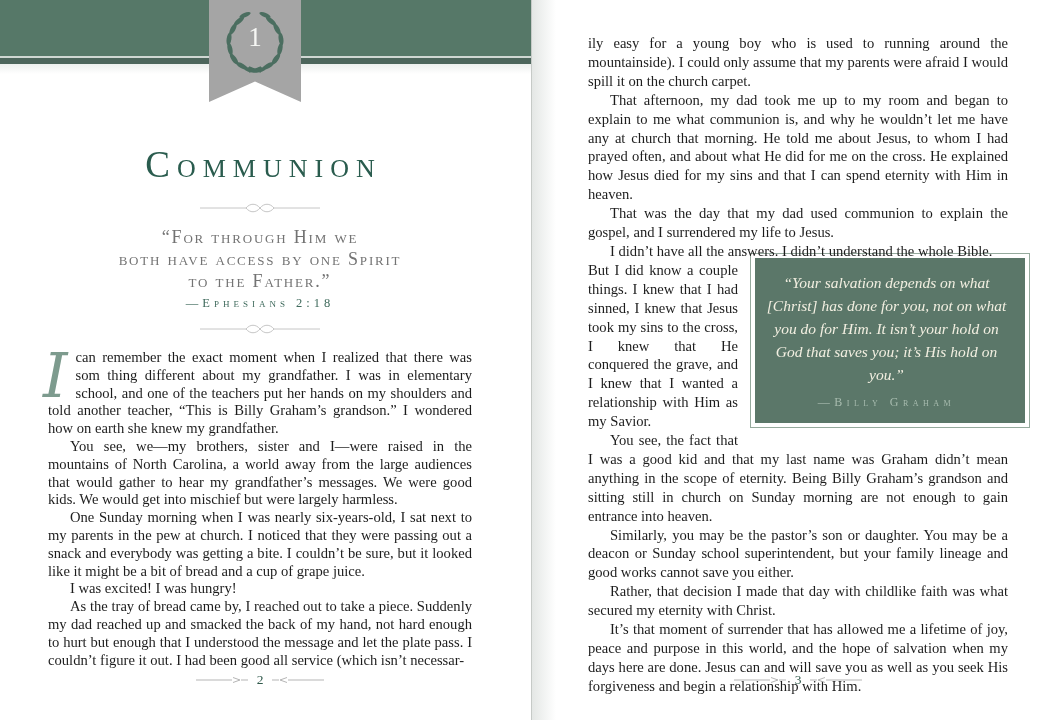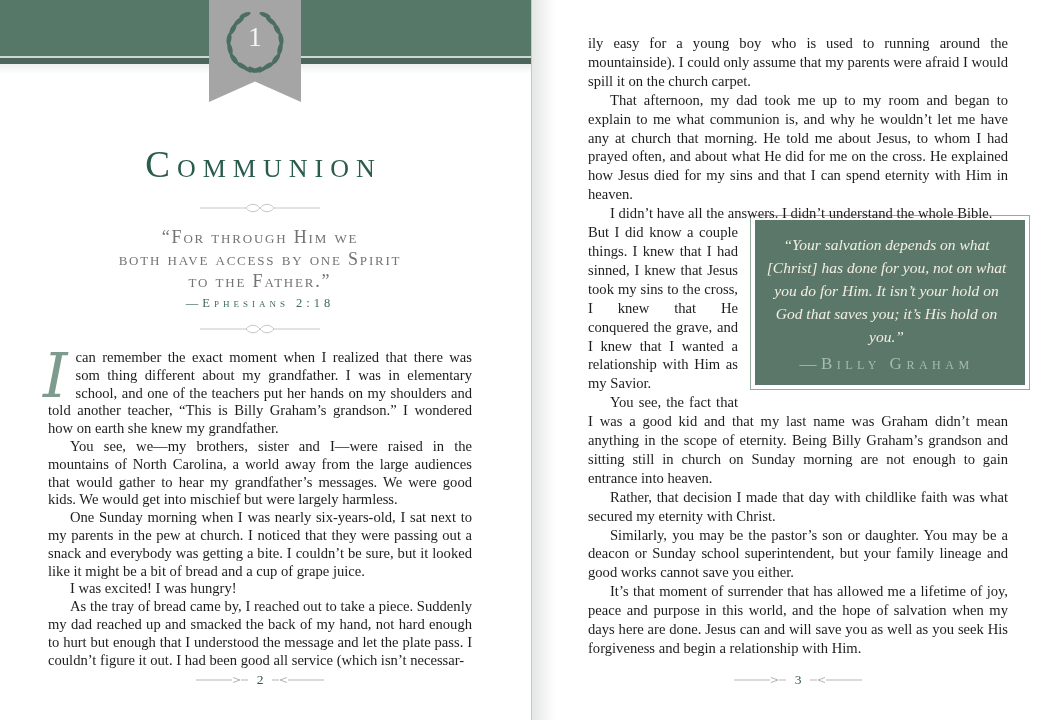--- a/index.html
+++ b/index.html
@@ -52,21 +52,21 @@
   .gutter-shadow{position:absolute;left:0;top:0;width:24px;height:720px;background:linear-gradient(90deg,#e4e7e5,rgba(255,255,255,0));}
   .right-content{position:absolute;left:56px;top:34px;width:420px;font-size:14.6px;line-height:18.9px;text-align:justify;}
   .right-content p{margin:0;}
   
   .pq{
     float:right;width:270px;margin:-8px -22px 6px 12px;
     border:1px solid #95aa9d;padding:4px;background:#ffffff;
   }
   .pq-box{background:#5b7769;padding:13px 15px 11px 15px;text-align:center;}
   .pq-text{display:block;font-style:italic;font-size:15.5px;line-height:23px;color:#f2efe1;text-align:center;}
-  .pq-attr{display:block;margin-top:7px;font-variant:small-caps;font-size:17px;letter-spacing:4.5px;color:#a7bbae;}
+  .pq-attr{display:block;margin-top:7px;font-variant:small-caps;font-size:12px;letter-spacing:4.5px;color:#a7bbae;}
   
   .footer{
     position:absolute;top:672px;display:flex;justify-content:center;align-items:center;gap:9px;
     width:424px;color:#30594b;font-size:13.5px;
   }
   .footer-left{left:48px;}
   .footer-right{left:588px;width:420px;}
   .flip{transform:scaleX(-1);}
 </style>
 </head>
@@ -162,33 +162,34 @@
       </svg>
     </div>
   </div>
 
   <div class="page-right">
     <div class="gutter-shadow"></div>
 
     <div class="right-content">
       <p>ily easy for a young boy who is used to running around the mountainside). I could only assume that my parents were afraid I would spill it on the church carpet.</p>
       <p class="indent">That afternoon, my dad took me up to my room and began to explain to me what communion is, and why he wouldn’t let me have any at church that morning. He told me about Jesus, to whom I had prayed often, and about what He did for me on the cross. He explained how Jesus died for my sins and that I can spend eternity with Him in heaven.</p>
+      <p class="indent">That was the day that my dad used communion to explain the gospel, and I surrendered my life to Jesus.</p>
       <p class="indent">I didn’t have all the answers. I didn’t understand the whole Bible.</p>
       <p>
         <span class="pq">
           <span class="pq-box" style="display:block;padding-left:8px;">
             <span class="pq-text">“Your salvation depends on what [Christ] has done for you, not on what you do for Him. It isn’t your hold on God that saves you; it’s His hold on you.”</span>
             <span class="pq-attr">—Billy Graham</span>
           </span>
         </span>
         <span>But I did know a couple things. I knew that I had sinned, I knew that Jesus took my sins to the cross, I knew that He conquered the grave, and I knew that I wanted a relationship with Him as my Savior.</span>
       </p>
       <p class="indent">You see, the fact that I was a good kid and that my last name was Graham didn’t mean anything in the scope of eternity. Being Billy Graham’s grandson and sitting still in church on Sunday morning are not enough to gain entrance into heaven.</p>
+      <p class="indent">Similarly, you may be the pastor’s son or daughter. You may be a deacon or Sunday school superintendent, but your family lineage and good works cannot save you either.</p>
       <p class="indent">Rather, that decision I made that day with childlike faith was what secured my eternity with Christ.</p>
-      <p class="indent">Similarly, you may be the pastor’s son or daughter. You may be a deacon or Sunday school superintendent, but your family lineage and good works cannot save you either.</p>
       <p class="indent">It’s that moment of surrender that has allowed me a lifetime of joy, peace and purpose in this world, and the hope of salvation when my days here are done. Jesus can and will save you as well as you seek His forgiveness and begin a relationship with Him.</p>
     </div>
 
     <div class="footer footer-right" style="left:56px;">
       <svg width="52" height="8" viewBox="0 0 52 8">
         <g stroke="#b5b5b5" fill="none" stroke-width="1">
           <line x1="0" y1="4" x2="36" y2="4"></line>
           <path d="M44,4 l-7,-2.5 M44,4 l-7,2.5"></path>
           <line x1="45" y1="4" x2="52" y2="4"></line>
         </g>

